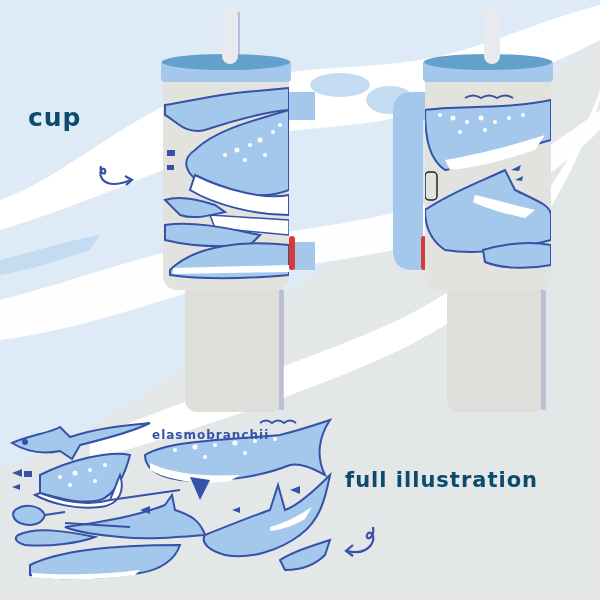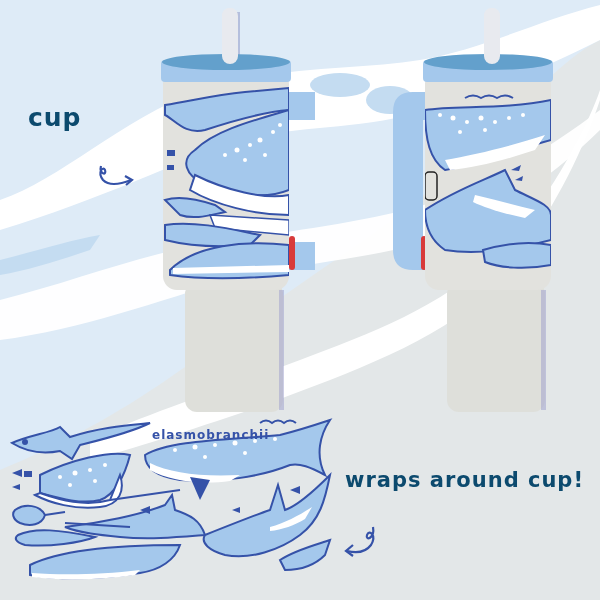--- a/index.html
+++ b/index.html
@@ -166,18 +166,18 @@
 
 <div class="label label-cup">
   <span>cup</span>
 </div>
 <svg style="position:absolute; left:95px; top:162px;" width="45" height="30" viewBox="0 0 45 30">
   <path d="M6 4 C4 12 12 14 10 8 C8 4 2 10 8 18 C14 24 26 22 36 18" fill="none" stroke="#3552a8" stroke-width="2.2"></path>
   <path d="M30 14 L37 18 L31 23" fill="none" stroke="#3552a8" stroke-width="2.2"></path>
 </svg>
 
 <div class="label label-wrap">
-  <span>wraps around cup!</span>
+  <span>full illustration</span>
 </div>
 <svg style="position:absolute; left:343px; top:525px;" width="45" height="35" viewBox="0 0 45 35">
   <path d="M30 2 C32 14 22 16 24 10 C26 4 34 10 28 20 C22 28 12 28 4 26" fill="none" stroke="#3552a8" stroke-width="2.2"></path>
   <path d="M10 20 L3 26 L10 31" fill="none" stroke="#3552a8" stroke-width="2.2"></path>
 </svg>
 
 </body></html>

